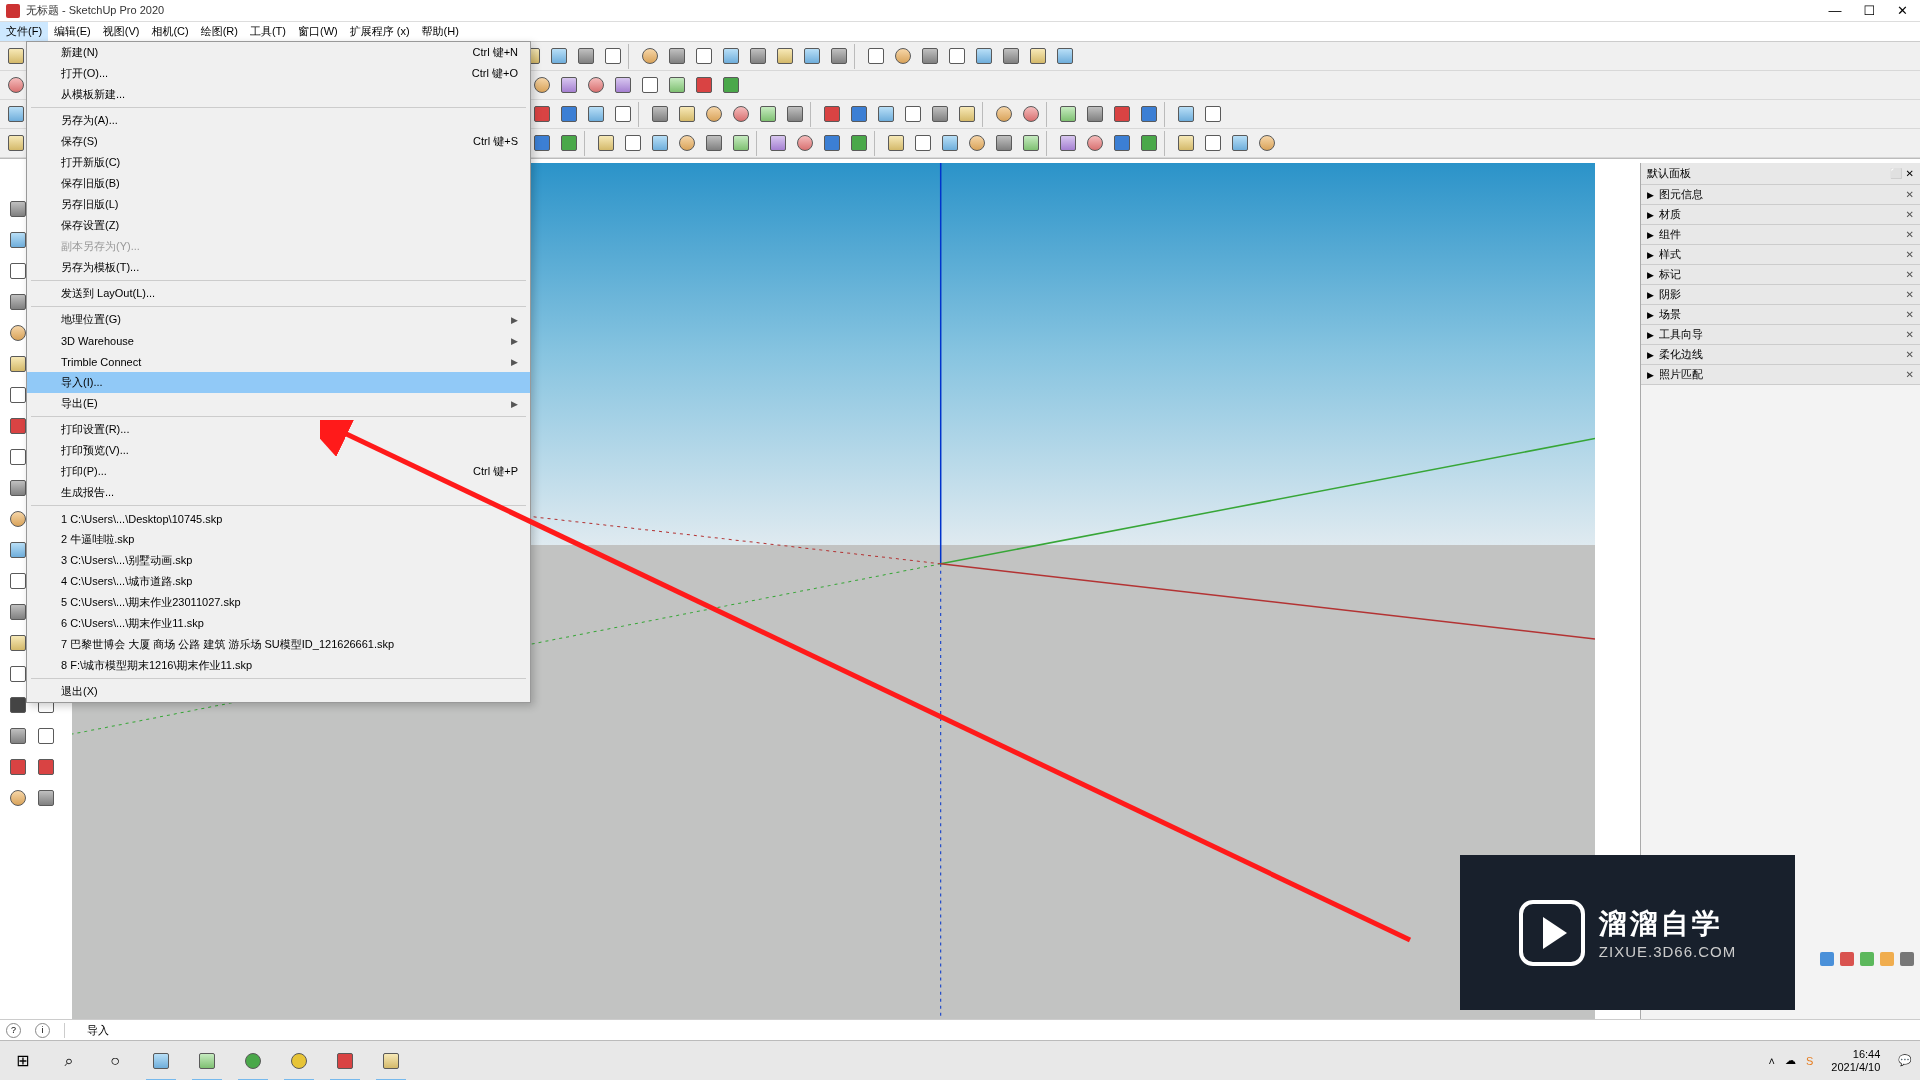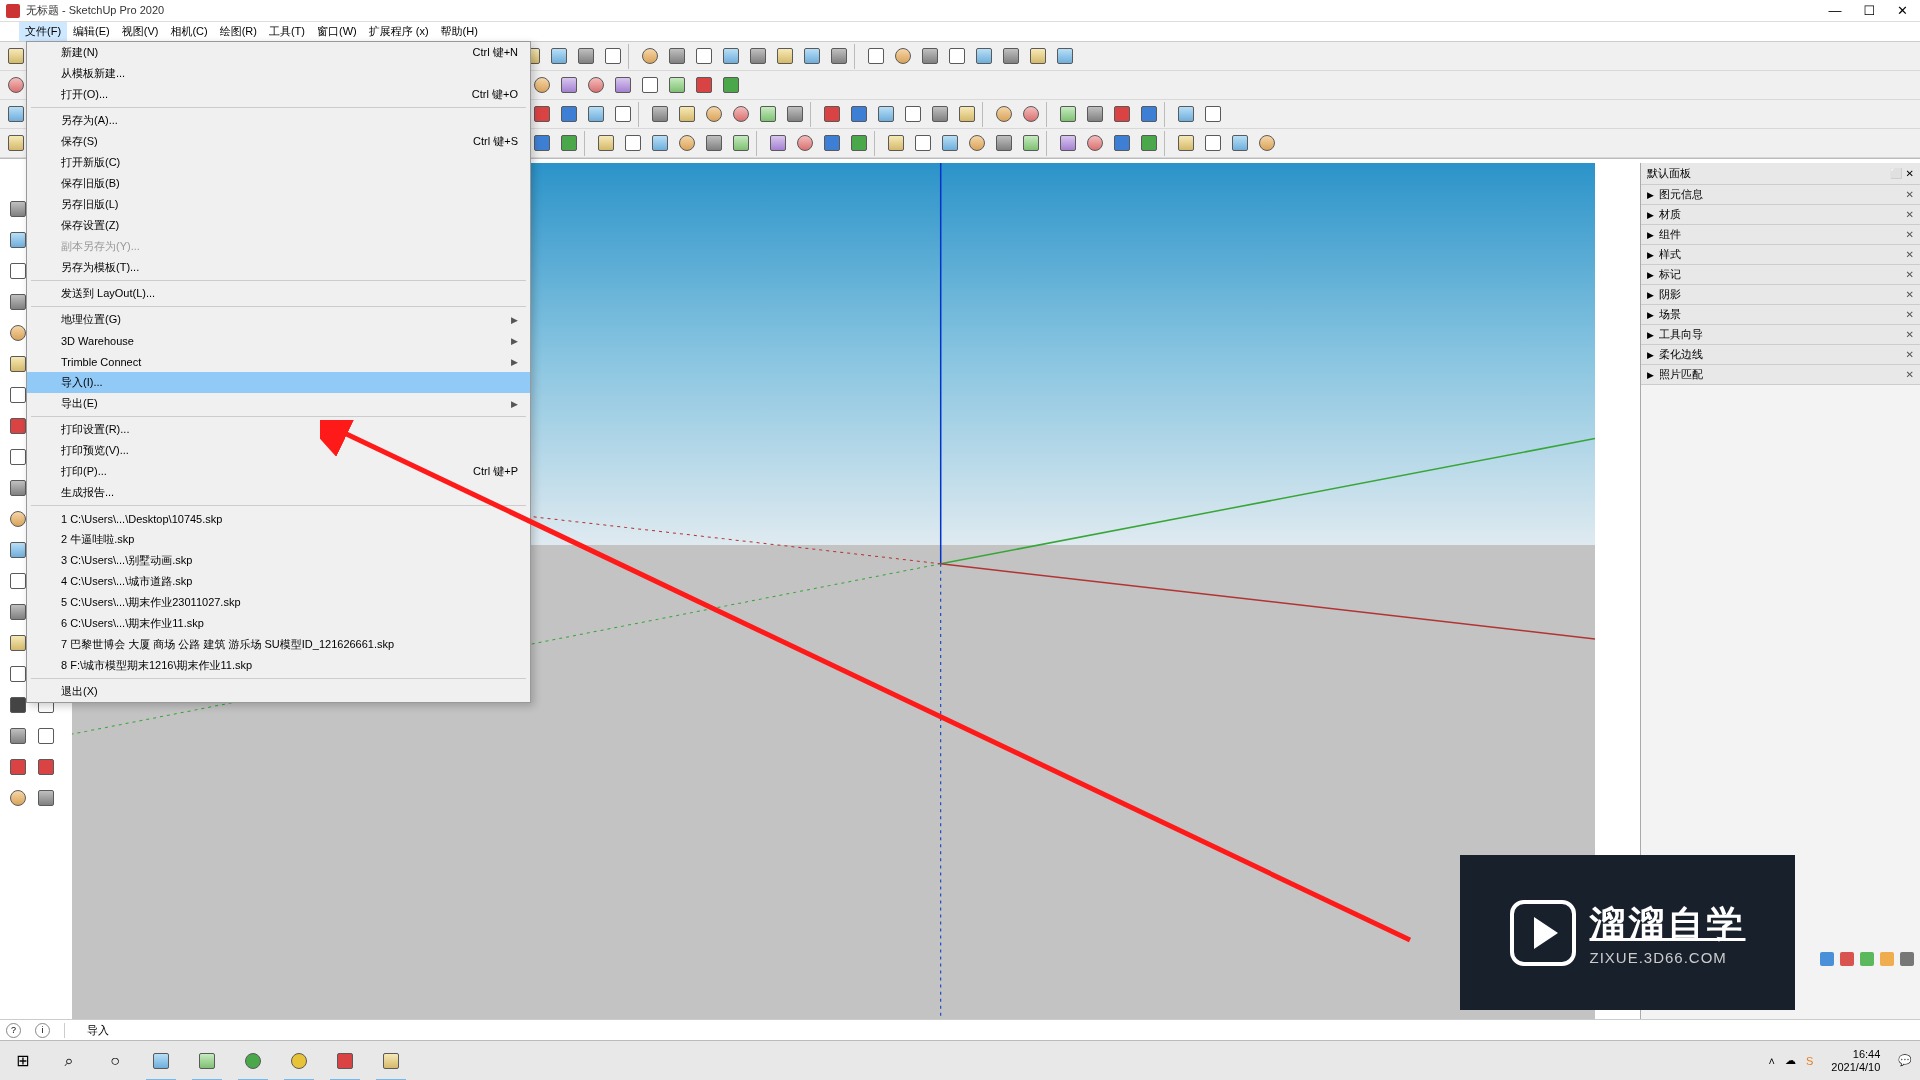--- a/index.html
+++ b/index.html
@@ -6,21 +6,21 @@
 body { background: #fff; overflow: hidden; width: 1920px; height: 1080px; position: relative; }
 
 
 .titlebar { height: 22px; background: #fff; display: flex; align-items: center; padding: 0 6px; border-bottom: 1px solid #ddd; }
 .titlebar .icon { width: 14px; height: 14px; background: #cc3333; border-radius: 2px; margin-right: 6px; }
 .titlebar .title { flex: 1; color: #333; }
 .titlebar .winbtns { display: flex; gap: 22px; margin-right: 6px; }
 .titlebar .winbtns span { cursor: default; font-size: 13px; }
 
 
-.menubar { height: 20px; background: #fff; display: flex; align-items: center; padding: 0 19px; border-bottom: 1px solid #ccc; }
+.menubar { height: 20px; background: #fff; display: flex; align-items: center; padding: 0 0; border-bottom: 1px solid #ccc; }
 .menubar .mitem { padding: 2px 6px; cursor: default; }
 .menubar .mitem.active { background: #cde8ff; }
 
 
 .toolbars { background: #f0f0f0; border-bottom: 1px solid #bbb; }
 .toolrow { height: 29px; display: flex; align-items: center; padding: 0 2px; border-bottom: 1px solid #d8d8d8; }
 .tbtn { width: 25px; height: 25px; margin: 0 1px; border-radius: 3px; display: flex; align-items: center; justify-content: center; position: relative; }
 .tsep { width: 6px; height: 25px; margin: 0 2px; border-left: 1px solid #bbb; }
 
 
@@ -56,21 +56,21 @@
 .taskbar-inner .tb-icon { width: 46px; height: 40px; display: flex; align-items: center; justify-content: center; font-size: 16px; position: relative; }
 .taskbar-inner .tb-icon.running::after { content:""; position: absolute; bottom: 0; left: 8px; right: 8px; height: 2px; background: #76b9ed; }
 .taskbar-inner .tray { margin-left: auto; display: flex; align-items: center; gap: 10px; padding-right: 8px; }
 .taskbar-inner .clock { text-align: right; line-height: 1.1; font-size: 11px; padding: 0 8px; }
 
 
 .watermark { position: absolute; right: 125px; bottom: 70px; width: 335px; height: 155px; background: #18202c; display: flex; align-items: center; justify-content: center; gap: 14px; z-index: 50; }
 .watermark .wplay { width: 66px; height: 66px; border: 4px solid #fff; border-radius: 14px; display: flex; align-items: center; justify-content: center; }
 .watermark .wplay::after { content:""; border-left: 24px solid #fff; border-top: 16px solid transparent; border-bottom: 16px solid transparent; margin-left: 6px; }
 .watermark .wtxt { color: #fff; }
-.watermark .wtxt .big { font-size: 36px; font-weight: bold; letter-spacing: 3px; text-decoration: underline; }
+.watermark .wtxt .big { font-size: 28px; font-weight: bold; letter-spacing: 3px; }
 .watermark .wtxt .small { font-size: 15px; letter-spacing: 1px; color: #ccc; }
 
 
 .arrow-annot { position: absolute; z-index: 150; pointer-events: none; }
 
 
 .tray-mini { position: absolute; right: 6px; bottom: 114px; display: flex; gap: 6px; z-index: 40; }
 .tray-mini span { width: 14px; height: 14px; display: inline-block; }
 
 
@@ -836,25 +836,25 @@
       </div>
     </div>
 </div>
 
 <div class="dropdown" id="dropdown">
     <div class="ditem">
       <span>新建(N)</span>
       <span>Ctrl 键+N</span>
     </div>
     <div class="ditem">
-      <span>从模板新建...</span>
-    </div>
-    <div class="ditem">
       <span>打开(O)...</span>
       <span>Ctrl 键+O</span>
+    </div>
+    <div class="ditem">
+      <span>从模板新建...</span>
     </div>
     <div class="dsep"></div>
     <div class="ditem">
       <span>另存为(A)...</span>
     </div>
     <div class="ditem">
       <span>保存(S)</span>
       <span>Ctrl 键+S</span>
     </div>
     <div class="ditem">

